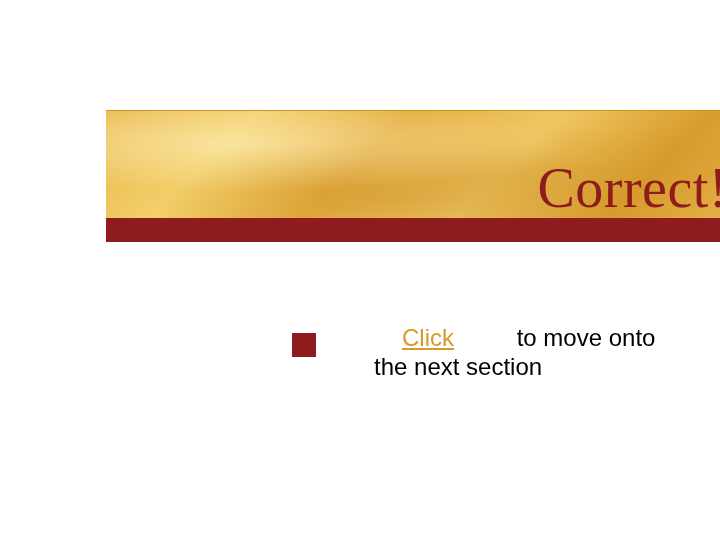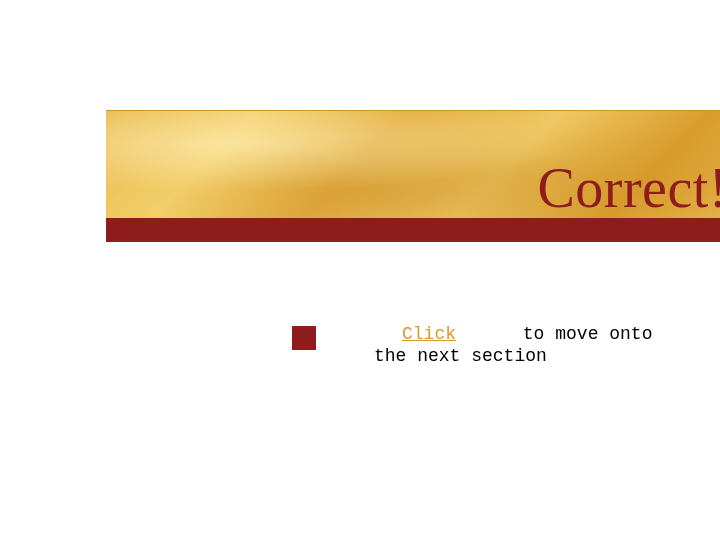--- a/index.html
+++ b/index.html
@@ -57,24 +57,23 @@
       gap: 14px;
     }
     .bullet-square {
       width: 11px;
       height: 11px;
       background: #8f1c1c;
       flex: 0 0 auto;
       margin-top: 1px;
     }
     .bullet-text {
-      font-size: 18px;
+      font-size: 24px;
       color: #000000;
       line-height: 1.2;
-      font-family: Liberation Mono, monospace;
     }
     .link-word {
       color: #d89a2b;
       text-decoration: underline;
       cursor: pointer;
     }
   </style>
 </head>
 <body>
 

